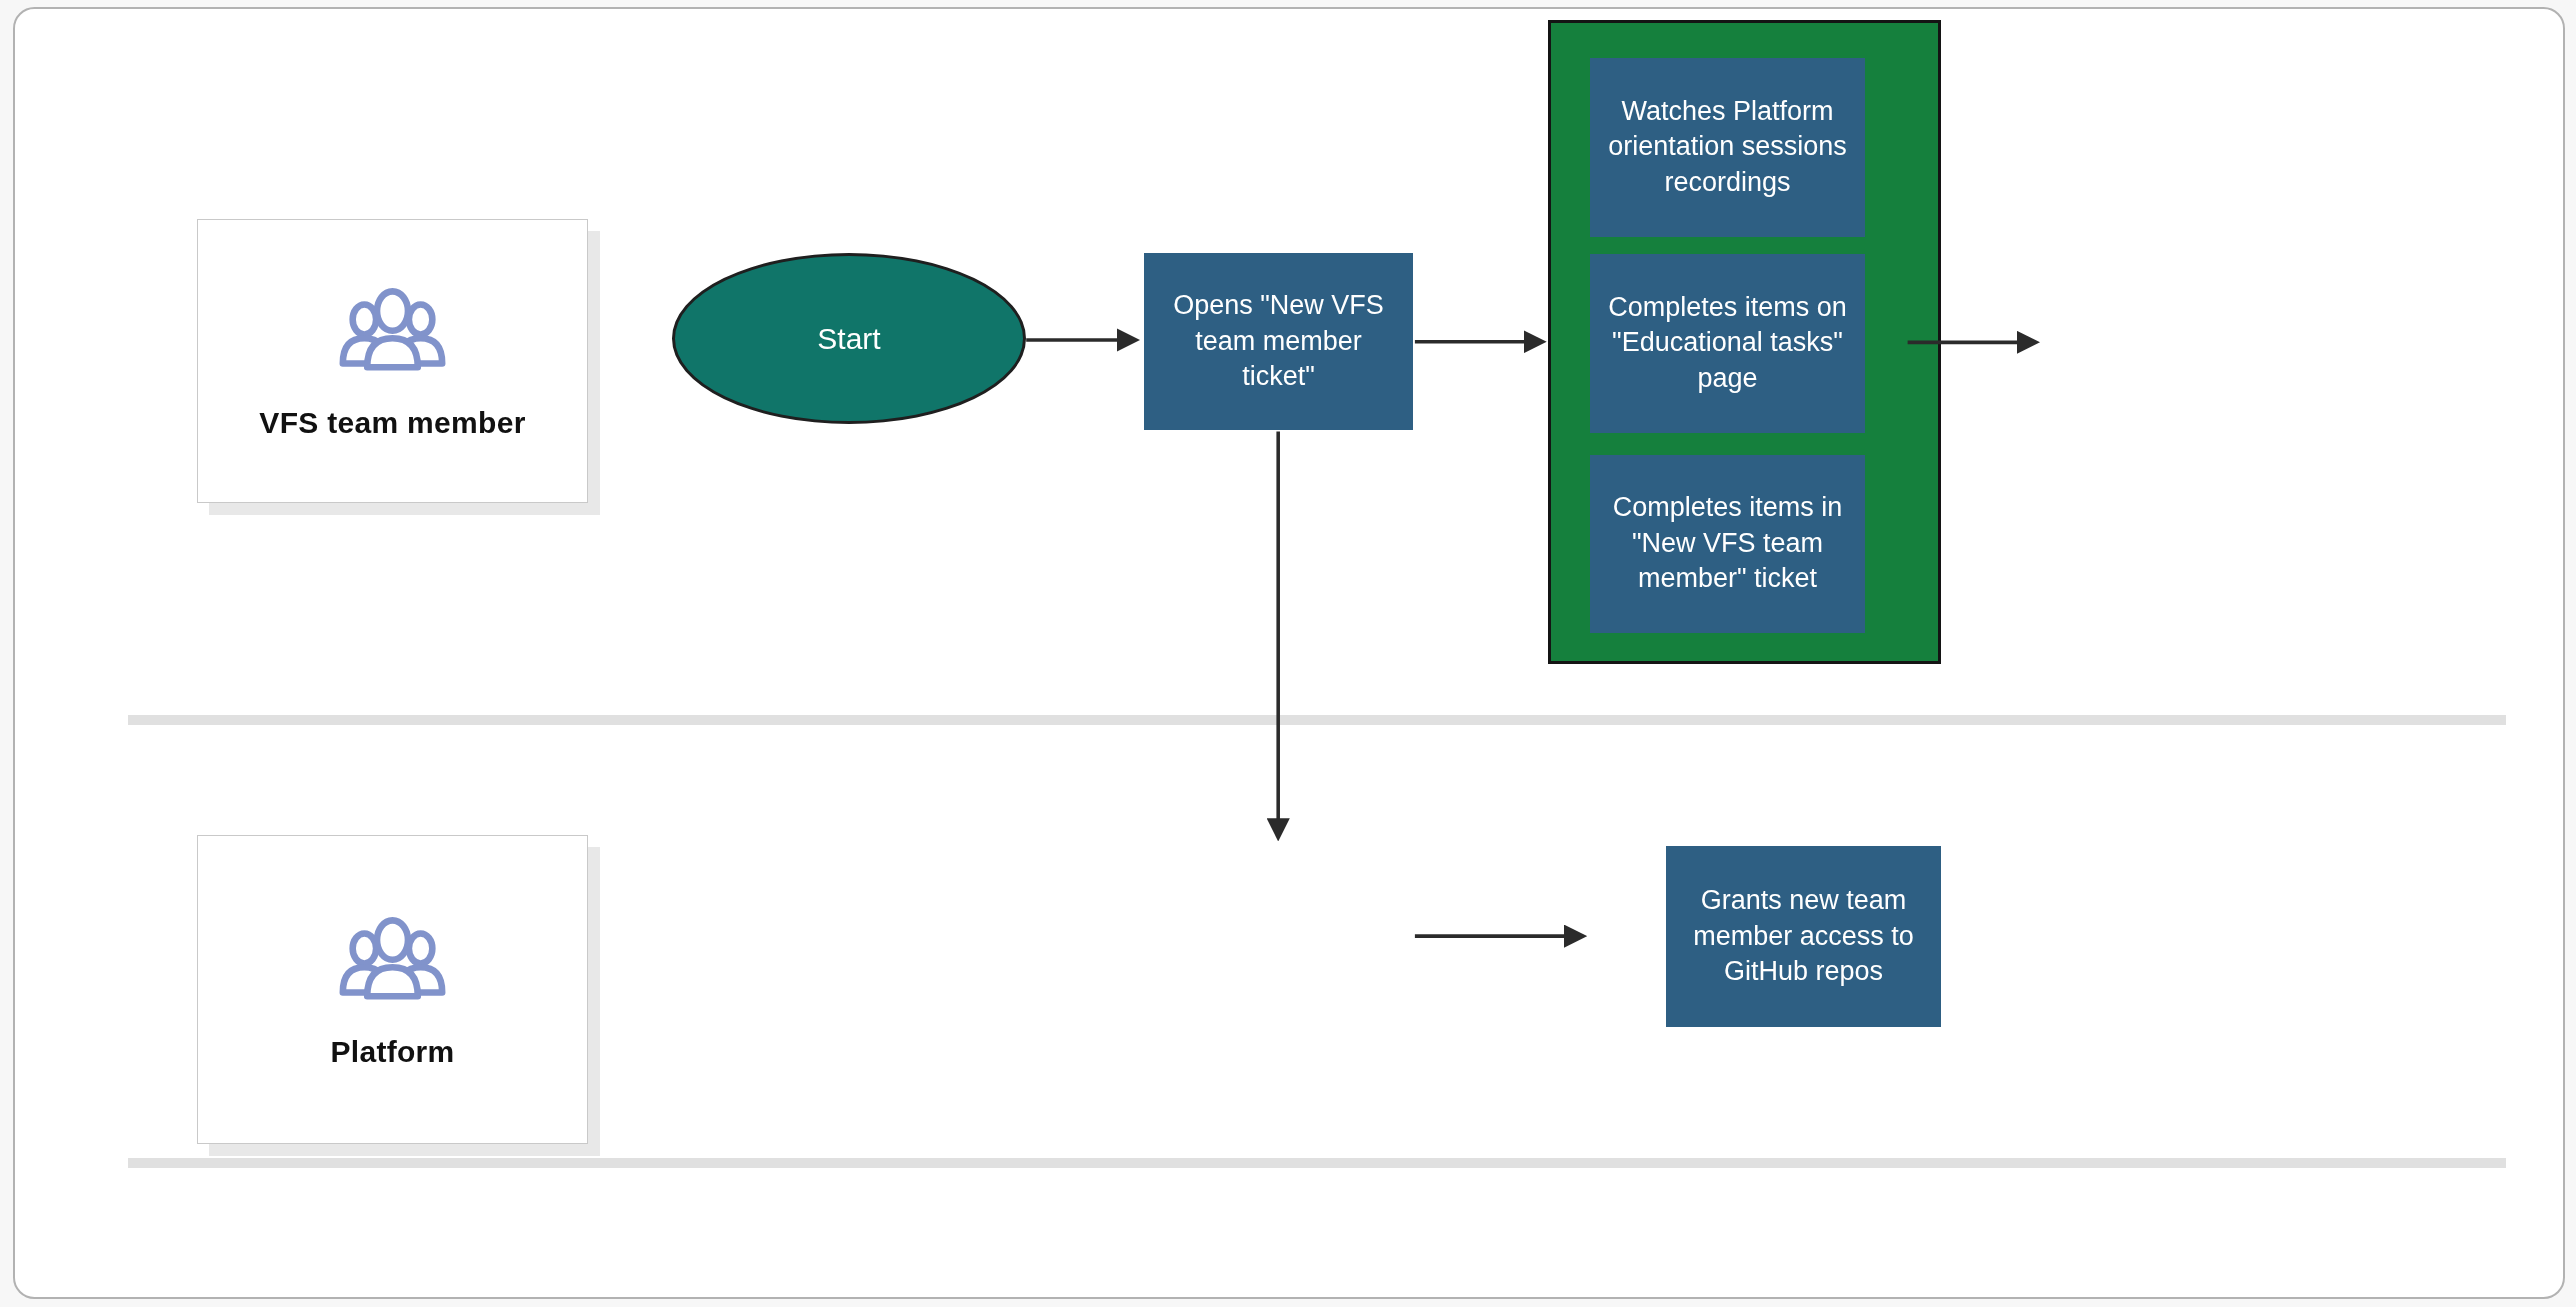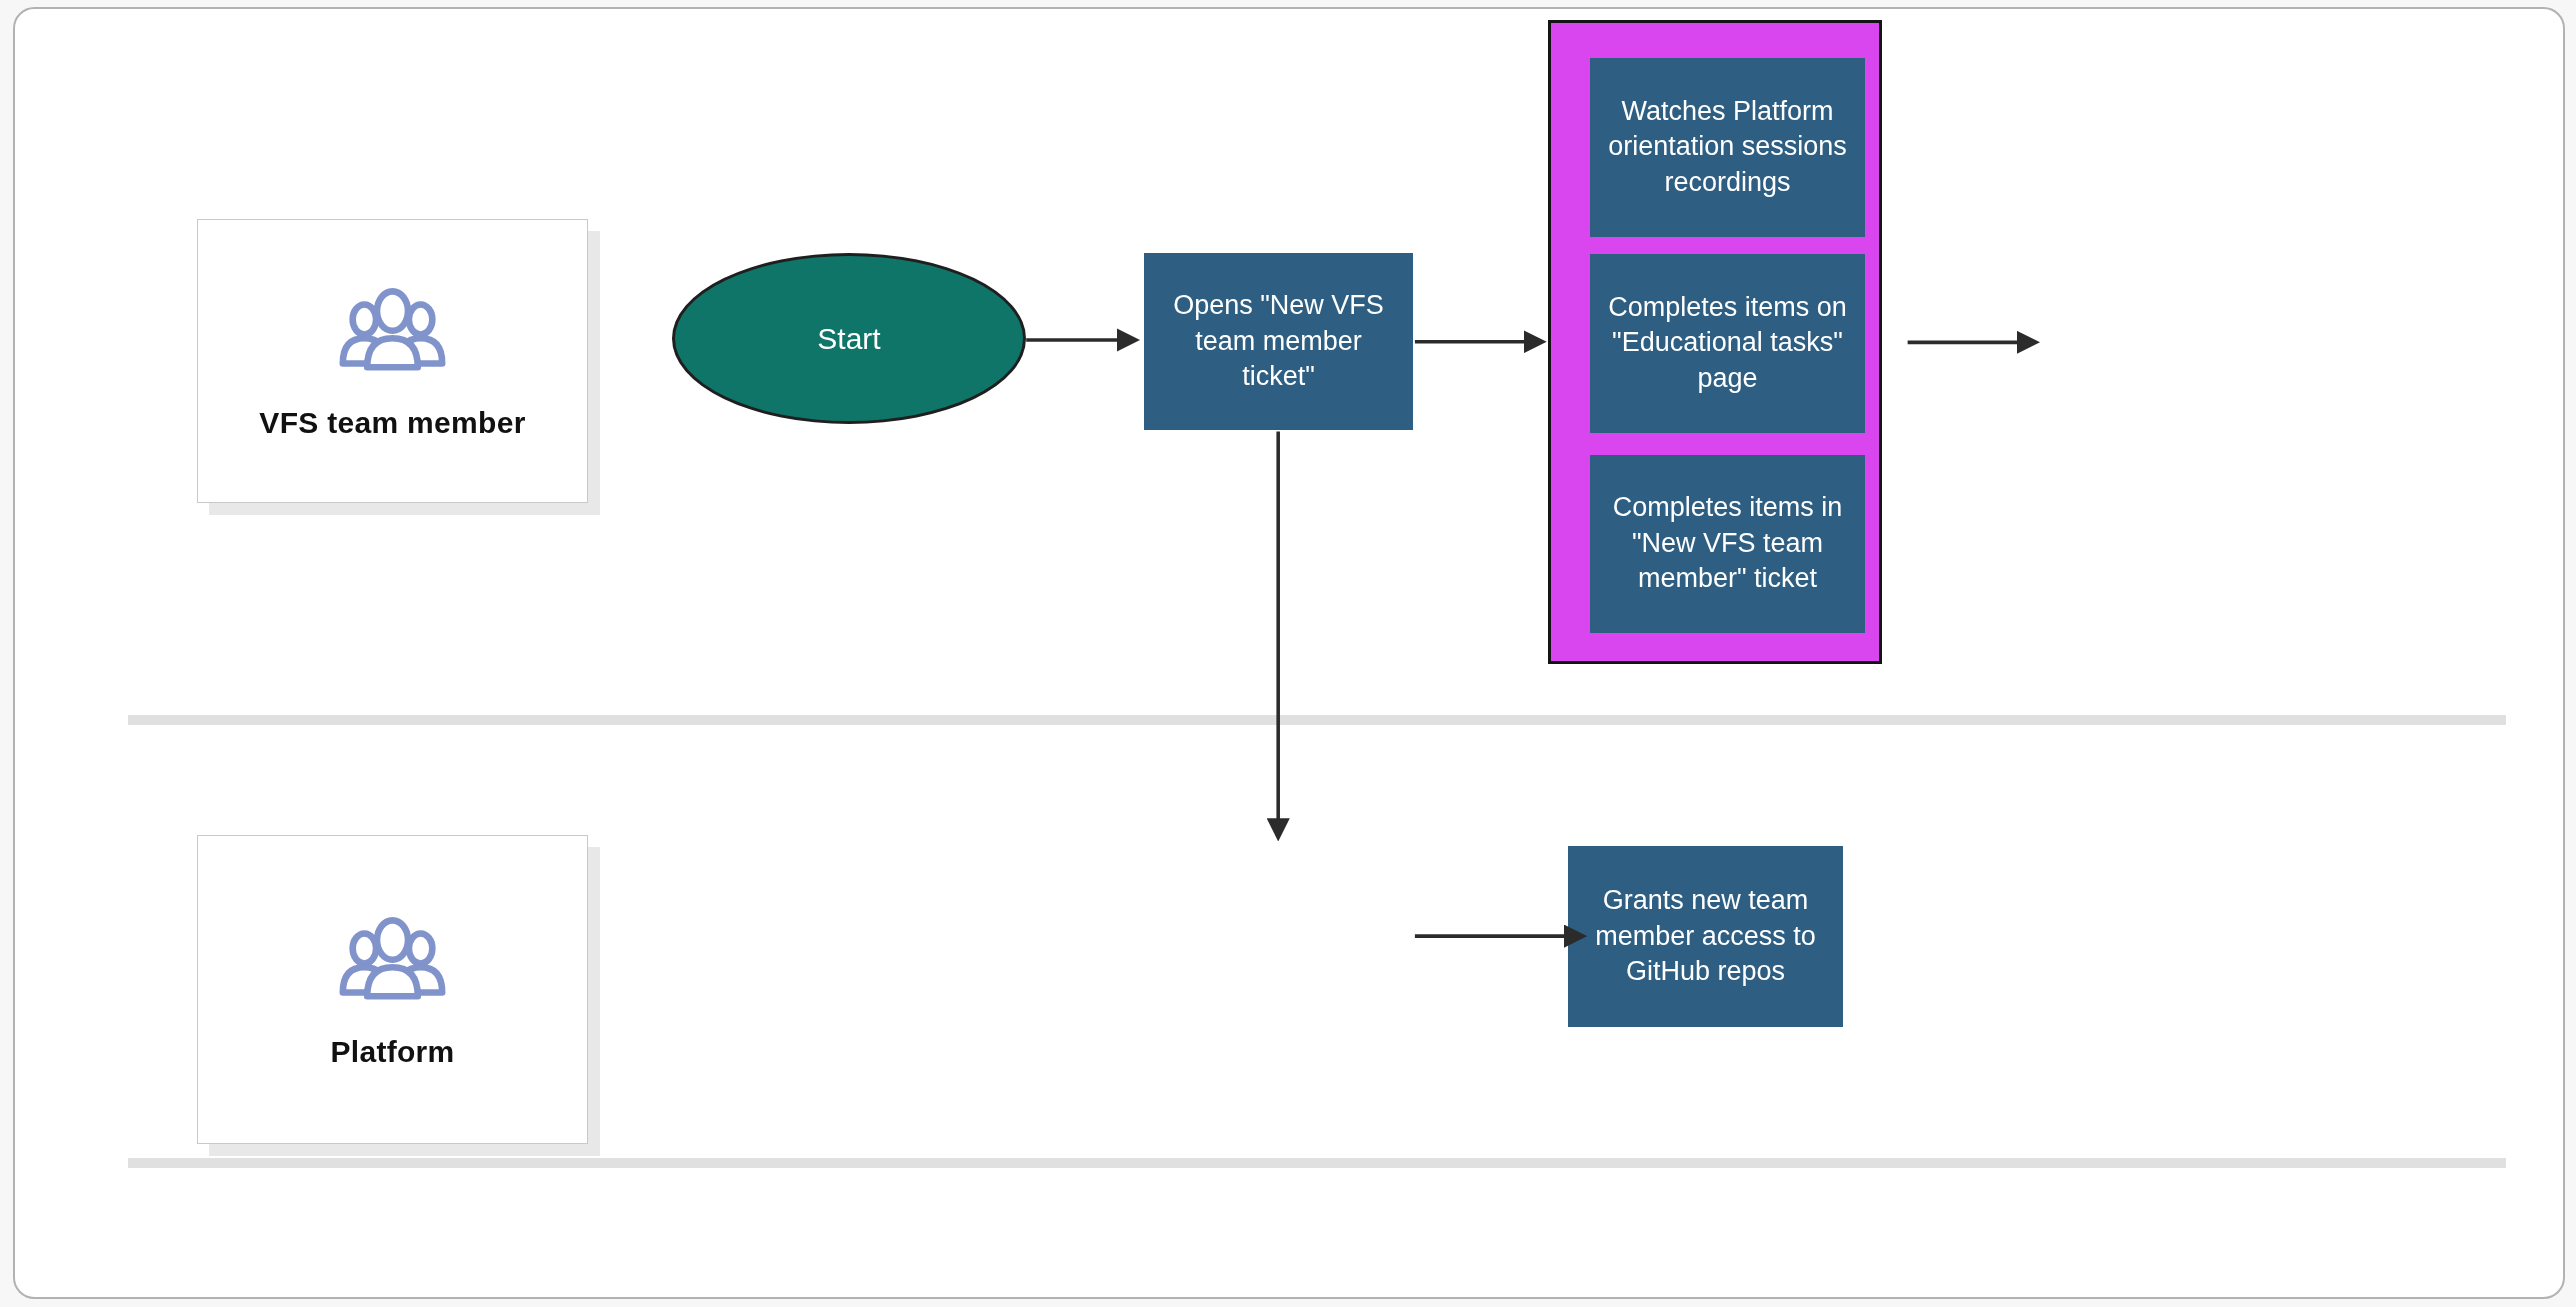--- a/index.html
+++ b/index.html
@@ -82,28 +82,28 @@
     align-items: center;
     justify-content: center;
     text-align: center;
     font-size: 27px;
     line-height: 1.32;
     box-sizing: border-box;
     padding: 12px 15.5px;
   }
   #node-open-ticket { left: 1144px; top: 253px; width: 269px; height: 177px; }
   #node-add-roster  { left: 1144px; top: 846px; width: 269px; height: 181px; }
-  #node-grant-github{ left: 1568px; top: 846px; width: 275px; height: 181px; }
+  #node-grant-github{ left: 1666px; top: 846px; width: 275px; height: 181px; }
 
   .group-container {
     position: absolute;
     left: 1548px; top: 19.6px;
-    width: 334px; height: 644px;
+    width: 393px; height: 644px;
     border: 3px solid #141414;
-    background: #d946ef;
+    background: #15803d;
     box-sizing: border-box;
   }
   
   #node-watch-orientation  { left: 39px; top: 35px;  width: 275px; height: 179px; }
   #node-educational-tasks  { left: 39px; top: 231px; width: 275px; height: 179px; }
   #node-member-ticket      { left: 39px; top: 432px; width: 275px; height: 178px; }
 
   #flow-arrows {
     position: absolute;
     left: 0; top: 0;

